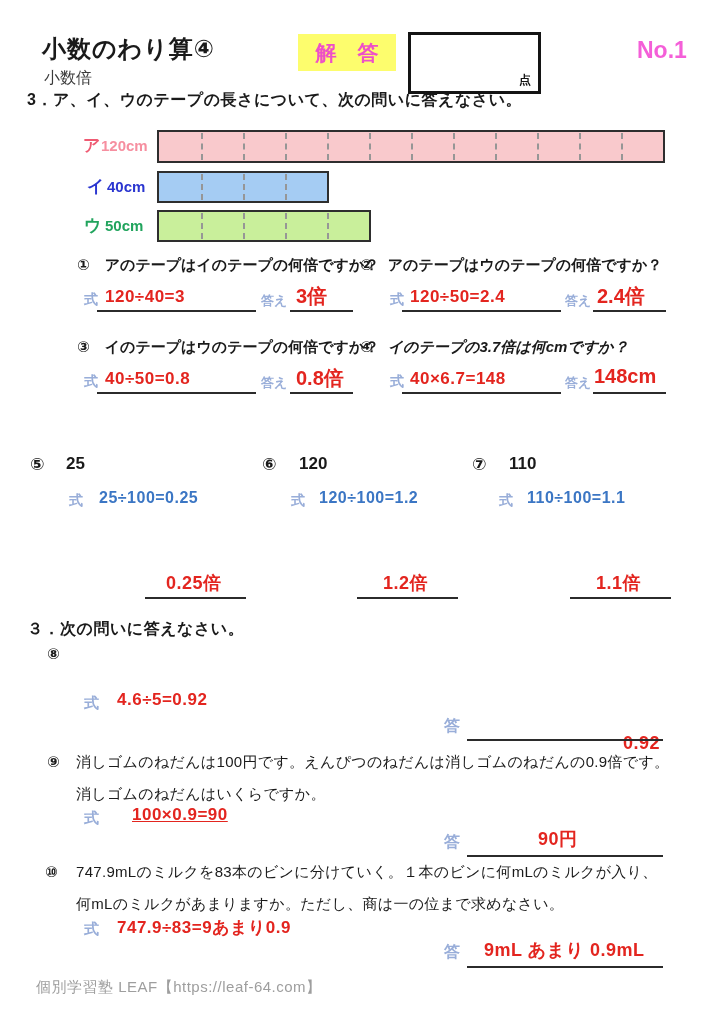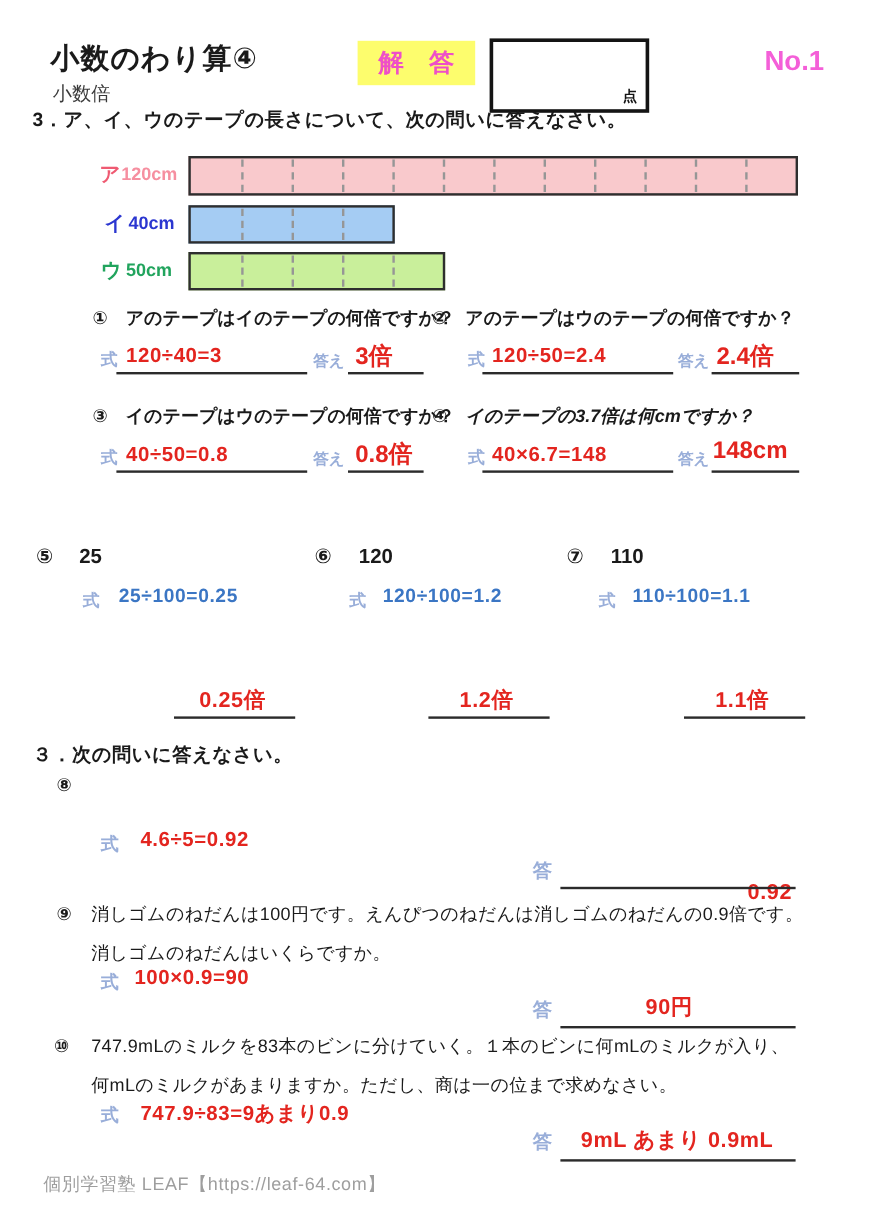--- a/index.html
+++ b/index.html
@@ -146,21 +146,21 @@
   <div class="abs flabel" style="left:84px;top:694px;font-size:15px;">式</div>
   <div class="abs formula" style="left:117px;top:690px;">4.6÷5=0.92</div>
   <div class="abs alabel-big" style="left:444px;top:716px;">答</div>
   <div class="abs answer-mid" style="left:583px;top:733px;margin-left:40px;">0.92</div>
   <div class="uline" style="left:467px;top:739px;width:196px;"></div>
 
   <div class="abs pnum" style="left:47px;top:753px;">⑨</div>
   <div class="abs ptext" style="left:76px;top:753px;">消しゴムのねだんは100円です。えんぴつのねだんは消しゴムのねだんの0.9倍です。</div>
   <div class="abs ptext" style="left:76px;top:785px;">消しゴムのねだんはいくらですか。</div>
   <div class="abs flabel" style="left:84px;top:809px;font-size:15px;">式</div>
-  <div class="abs formula" style="left:112px;top:805px;">100×0.9=90</div>
+  <div class="abs formula" style="left:132px;top:805px;text-decoration:underline;">100×0.9=90</div>
   <div class="abs alabel-big" style="left:444px;top:832px;">答</div>
   <div class="abs answer-mid" style="left:538px;top:827px;">90円</div>
   <div class="uline" style="left:467px;top:855px;width:196px;"></div>
 
   <div class="abs pnum" style="left:45px;top:863px;">⑩</div>
   <div class="abs ptext" style="left:76px;top:863px;">747.9mLのミルクを83本のビンに分けていく。１本のビンに何mLのミルクが入り、</div>
   <div class="abs ptext" style="left:76px;top:895px;">何mLのミルクがあまりますか。ただし、商は一の位まで求めなさい。</div>
   <div class="abs flabel" style="left:84px;top:920px;font-size:15px;">式</div>
   <div class="abs formula" style="left:117px;top:916px;">747.9÷83=9あまり0.9</div>
   <div class="abs alabel-big" style="left:444px;top:942px;">答</div>

